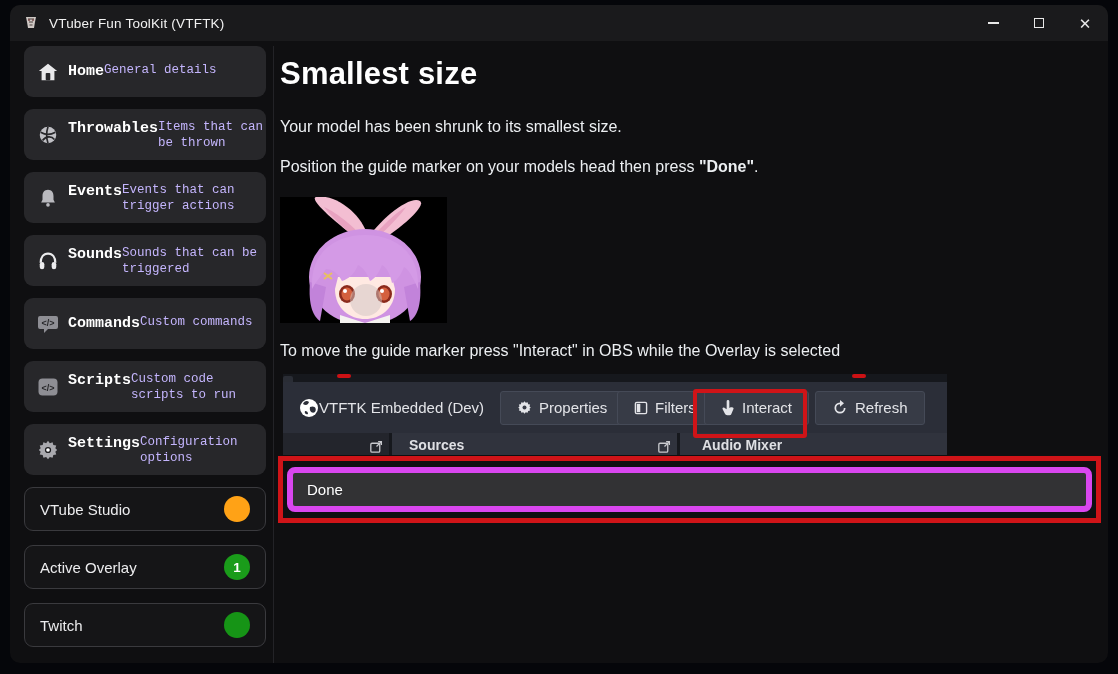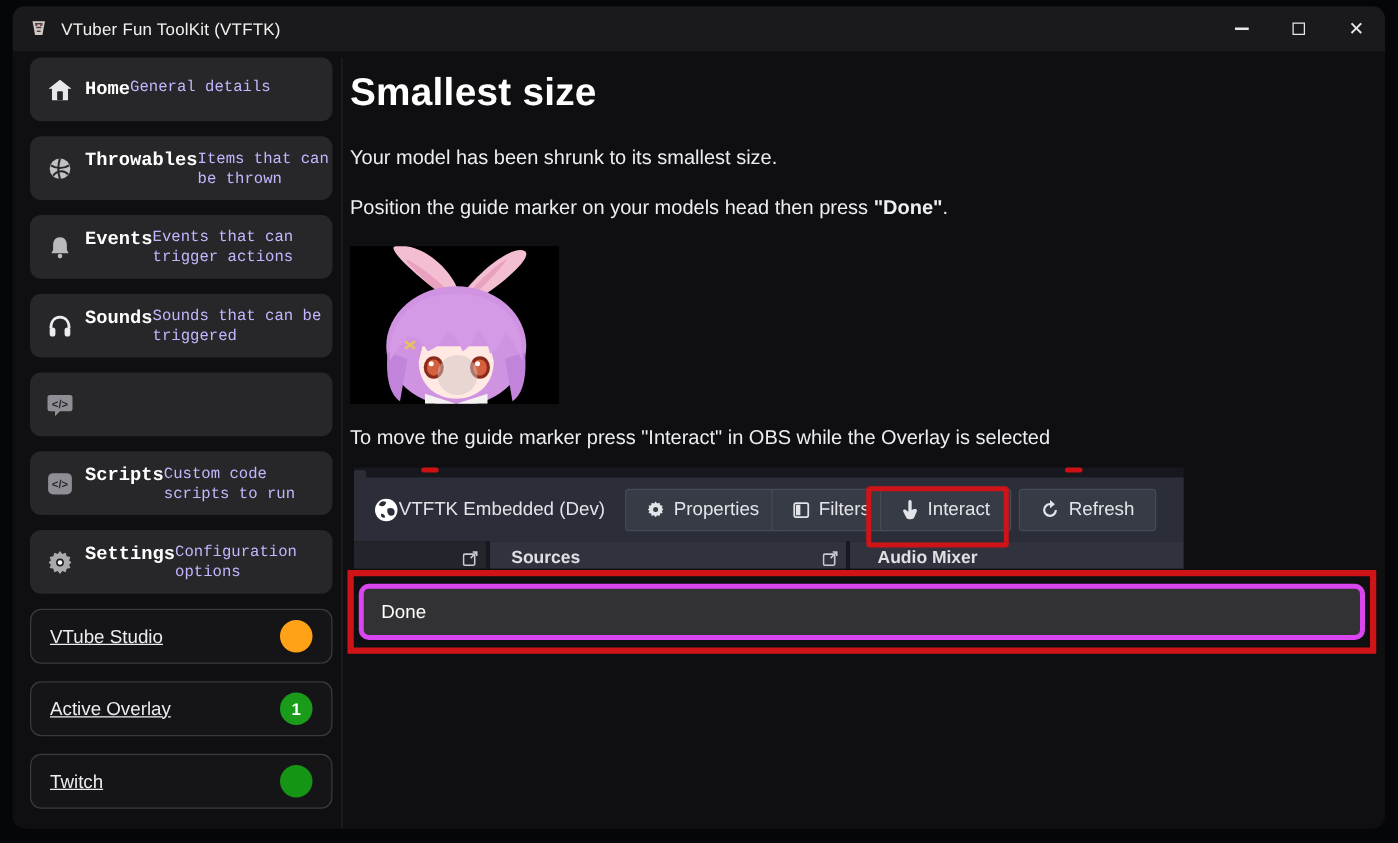--- a/index.html
+++ b/index.html
@@ -26,21 +26,21 @@
   .nav-item { position:absolute; left:14px; width:242px; height:51px; border-radius:9px;
               background:#27272a; display:flex; align-items:center; cursor:pointer; }
   .nav-icon { width:40px; display:flex; align-items:center; justify-content:center; flex:0 0 40px; margin-left:4px; }
   .nav-texts { display:flex; justify-content:center;font-family:Liberation Mono, monospace; }
   .nav-title { color:#ffffff; font-size:15px; font-weight:700; line-height:19px; }
   .nav-sub { color:#c4b5fd; font-size:12.5px; line-height:16px; }
 
   .status-item { position:absolute; left:14px; width:242px; height:44px; border-radius:9px;
                  border:1px solid #3a3a3e; background:#151517; display:flex; align-items:center;
                  justify-content:space-between; padding:0 15px; cursor:pointer; }
-  .status-label { color:#ececee; font-size:15px;text-decoration:underline; }
+  .status-label { color:#ececee; font-size:15px; }
   .status-dot { width:26px; height:26px; border-radius:50%; display:flex; align-items:center;
                 justify-content:center; color:#ffffff; font-size:13.5px; font-weight:700; }
 
   
   .h1 { position:absolute; left:280px; top:56px; color:#ffffff; font-size:31px; font-weight:700; letter-spacing:.2px; }
   .para { position:absolute; left:280px; color:#eceff2; font-size:16px; }
   .para b { font-weight:700; }
   .model-img { position:absolute; left:280px; top:197px; width:167px; height:126px; background:#000; }
 
   
@@ -63,21 +63,21 @@
                display:flex; align-items:flex-start; padding-top:4px; }
   .popout { margin-top:3px; }
 
   
   .red-box-interact { position:absolute; left:693px; top:389px; width:114px; height:49px;
                       border:4px solid #cf1418; border-radius:3px; pointer-events:none; }
   .red-tick { position:absolute; top:374px; width:14px; height:4px; background:#cc1114; border-radius:2px; }
   .red-box-done { position:absolute; left:278px; top:456px; width:823px; height:67px;
                   border:5px solid #cf1418; pointer-events:none; }
   .done-btn { position:absolute; left:287px; top:467px; width:805px; height:45px;
-              background:#323234; border:4px solid #d946ef; border-radius:8px;
+              background:#323234; border:6px solid #d946ef; border-radius:8px;
               color:#ffffff; font-size:15px; display:flex; align-items:center;
               padding-left:14px; cursor:pointer; }
 
   svg { display:block; }
 </style>
 </head>
 <body>
 
 <div id="stage">
   <div class="window">
@@ -158,20 +158,24 @@
         </span>
     </div>
 
     <div class="nav-item" style="top:293px">
       <span class="nav-icon">
         <svg width="24" height="24" viewBox="0 0 24 24">
             <path d="M4 4 H20 A2 2 0 0 1 22 6 V15 A2 2 0 0 1 20 17 H12 L8 21 V17 H4 A2 2 0 0 1 2 15 V6 A2 2 0 0 1 4 4 Z" fill="#8e8e94"></path>
             <text x="12" y="14" font-size="9" font-weight="bold" fill="#27272a" text-anchor="middle" font-family="Liberation Sans,sans-serif">&lt;/&gt;</text>
           </svg>
       </span>
+      <span class="nav-texts">
+          <span class="nav-title">Commands</span>
+          <span class="nav-sub">Custom commands</span>
+        </span>
     </div>
 
     <div class="nav-item" style="top:356px">
       <span class="nav-icon">
         <svg width="24" height="24" viewBox="0 0 24 24">
             <rect x="2.5" y="3.5" width="19" height="17" rx="4" fill="#8e8e94"></rect>
             <text x="12" y="15.5" font-size="9" font-weight="bold" fill="#27272a" text-anchor="middle" font-family="Liberation Sans,sans-serif">&lt;/&gt;</text>
           </svg>
       </span>
       <span class="nav-texts">

